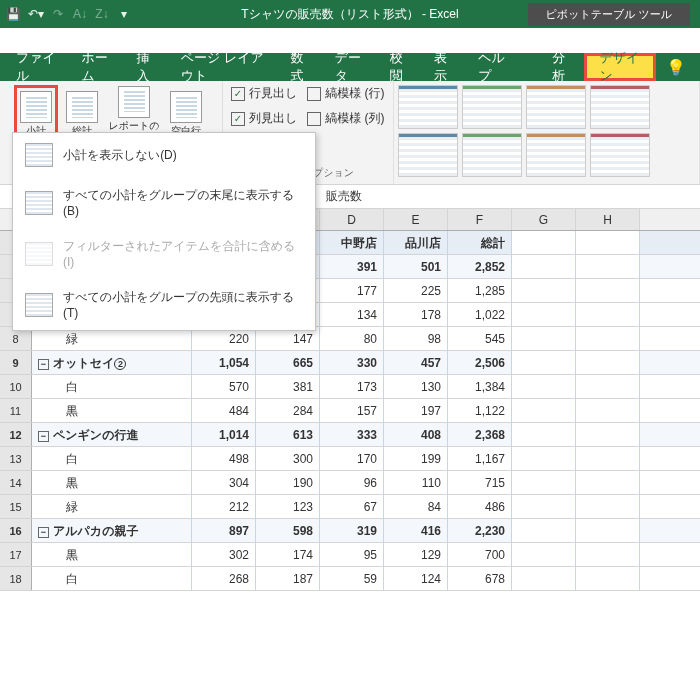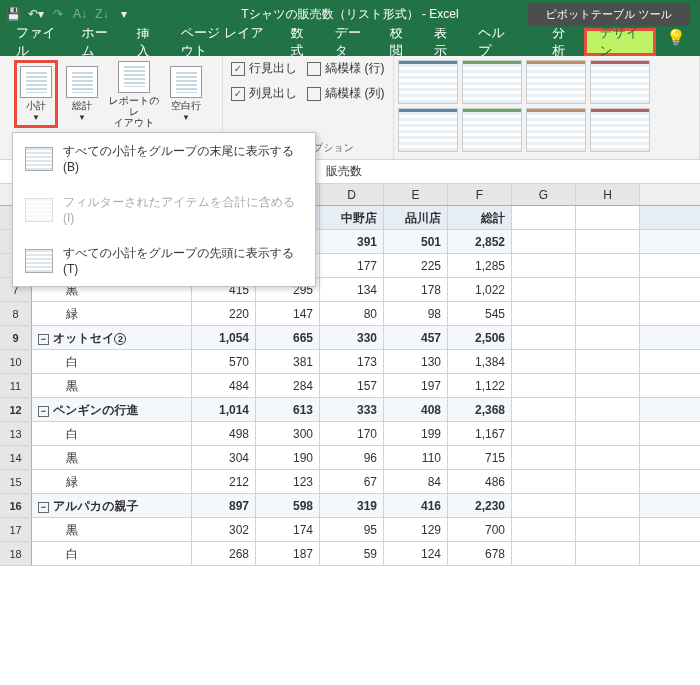--- a/index.html
+++ b/index.html
@@ -4,24 +4,24 @@
 <style>
 * { box-sizing: border-box; margin: 0; padding: 0; font-family: "Meiryo UI", "Yu Gothic UI", sans-serif; }
 body { width: 700px; height: 685px; background: #fff; font-size: 12px; color: #333; overflow: hidden; }
 
 .titlebar { background: #217346; height: 28px; display: flex; align-items: center; color: #fff; position: relative; }
 .qat { display: flex; align-items: center; gap: 6px; padding: 0 6px; }
 .qat-icon { width: 16px; height: 16px; display: flex; align-items: center; justify-content: center; font-size: 12px; opacity: 0.9; }
 .title-text { position: absolute; left: 50%; transform: translateX(-50%); font-size: 12px; color: #fff; }
 .pivot-tools { position: absolute; right: 10px; background: #4d4d4d; color: #fff; font-size: 11px; padding: 4px 18px; }
 
-.ribbon-tabs { background: #217346; height: 28px; display: flex; padding: 0 4px; }
+.ribbon-tabs { background: #217346; height: 28px; display: flex; align-items: center; padding: 0 4px; margin-top: 25px; }
 .tab { color: #fff; font-size: 13px; padding: 0 12px; height: 28px; display: flex; align-items: center; cursor: pointer; }
 .tab.active { background: #f3f3f3; color: #217346; }
-.tab.active.design { border: 3px solid #e74c3c; background: #bef264; }
+.tab.active.design { border: 3px solid #e74c3c; background: #fde047; }
 .lightbulb { color: #fff; margin-left: auto; font-size: 16px; padding: 0 10px; }
 
 .ribbon-body { background: #f3f3f3; height: 104px; border-bottom: 1px solid #d4d4d4; display: flex; position: relative; }
 .ribbon-group { display: flex; flex-direction: column; padding: 4px 14px; border-right: 1px solid #e0e0e0; }
 .ribbon-btns { display: flex; gap: 2px; }
 .big-btn { width: 44px; height: 68px; display: flex; flex-direction: column; align-items: center; justify-content: center; gap: 2px; font-size: 11px; text-align: center; cursor: pointer; }
 .big-btn.highlighted { border: 3px solid #e74c3c; }
 .big-btn-icon { width: 32px; height: 32px; background: #fff; border: 1px solid #999; display: flex; align-items: center; justify-content: center; }
 .big-btn-icon-lines { width: 70%; height: 70%; background: repeating-linear-gradient(#c8d8e0 0 2px, transparent 2px 4px); }
 .big-btn-label { font-size: 10px; line-height: 1.1; }
@@ -187,20 +187,26 @@
         </div>
     </div>
   </div>
 </div>
 
 <div class="dropdown-menu">
   <div class="menu-item">
     <div class="menu-icon">
         <div></div>
       </div>
+    <span>小計を表示しない(D)</span>
+  </div>
+  <div class="menu-item">
+    <div class="menu-icon">
+        <div></div>
+      </div>
     <span>すべての小計をグループの末尾に表示する(B)</span>
   </div>
   <div class="menu-item disabled">
     <div class="menu-icon" style="border-color:#ddd">
         <div style="opacity:.3"></div>
       </div>
     <span>フィルターされたアイテムを合計に含める(I)</span>
   </div>
   <div class="menu-item">
     <div class="menu-icon">

